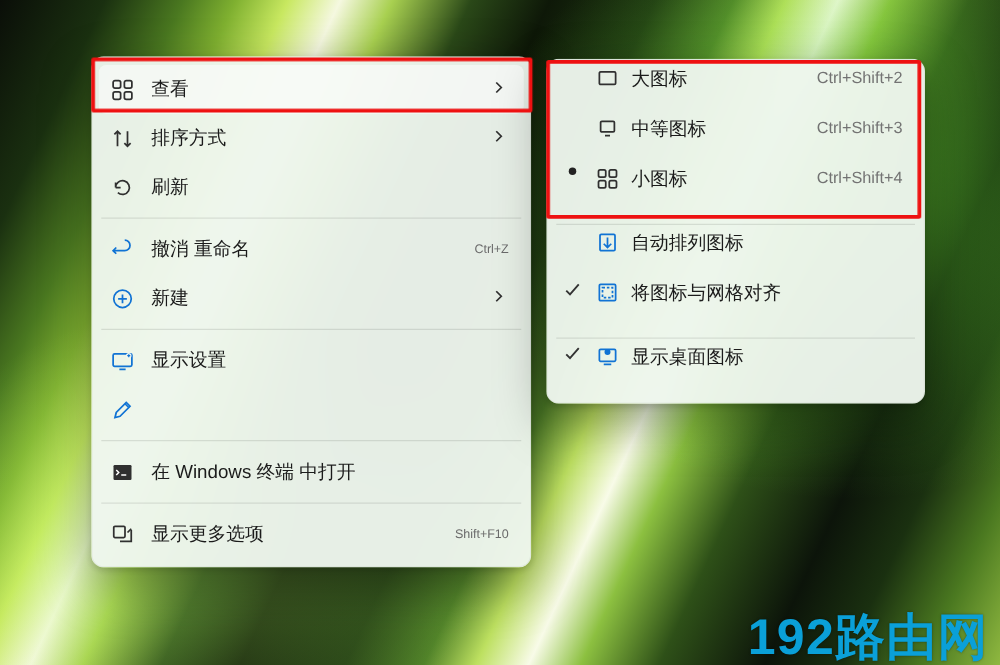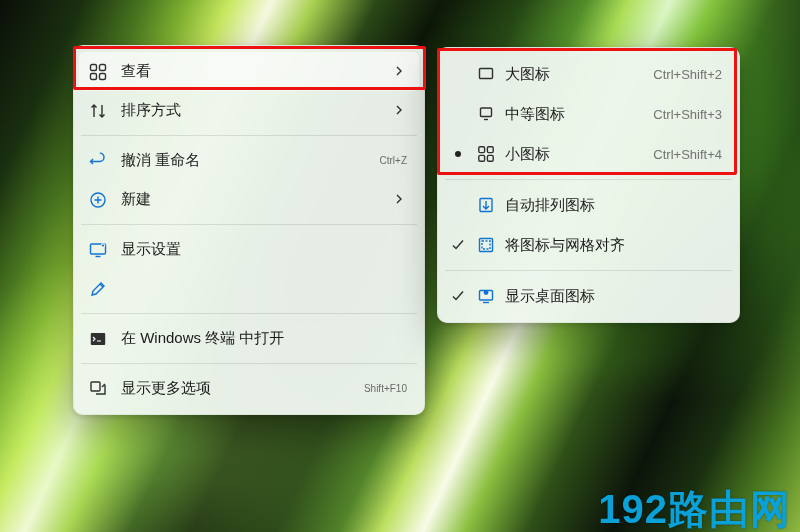--- a/index.html
+++ b/index.html
@@ -61,21 +61,21 @@
 
   .ic { width: 18px; height: 18px; flex: none; display:flex; align-items:center; justify-content:center; }
   .ic svg { width: 18px; height: 18px; display:block; }
 
   .label { flex: 1 1 auto; }
   .accel { font-size: 10px; color: #6a6a6a; }
   .chev { width: 14px; flex:none; color:#555; }
   .chev svg { width:12px; height:12px; }
 
   .sub-item {
-    display:flex; align-items:center;
+    display:flex; align-items:flex-start;
     height:40px; border-radius:6px;
     padding: 0 12px 0 6px;
     font-size:15px; color:#1b1b1b;
     gap: 10px;
   }
   .sub-item .check { width:18px; flex:none; display:flex; align-items:center; justify-content:center; color:#333; }
   .sub-item .dot { width:6px;height:6px;border-radius:50%;background:#222; }
   .sub-item .ic { width:18px; }
   .sub-item .label { flex:1 1 auto; }
   .sub-item .accel { font-size:13px; color:#737373; }
@@ -118,20 +118,28 @@
           </svg>
       </span>
       <span class="label">排序方式</span>
       <span class="chev">
         <svg viewBox="0 0 12 12">
             <path d="M4 2l4 4-4 4" class="st-dark"></path>
           </svg>
       </span>
     </div>
 
+    <div class="item">
+      <span class="ic">
+        <svg viewBox="0 0 18 18">
+            <path d="M3.5 9a5.5 5.5 0 1 1 1.8 4.1M3.5 9V5M3.5 9h4" class="st-dark"></path>
+          </svg>
+      </span>
+      <span class="label">刷新</span>
+    </div>
 
     <div class="sep"></div>
 
     <div class="item">
       <span class="ic">
         <svg viewBox="0 0 18 18">
             <path d="M4 7l-2.5 2.5L4 12M1.8 9.5h9a4.2 4.2 0 0 0 0-8.4" class="st-blue"></path>
           </svg>
       </span>
       <span class="label">撤消 重命名</span>

